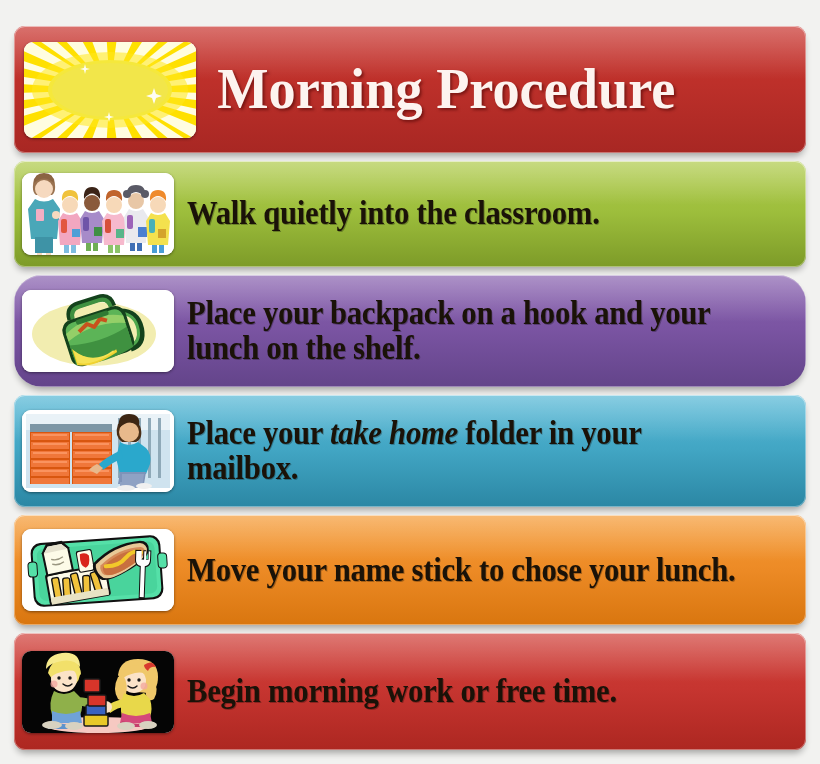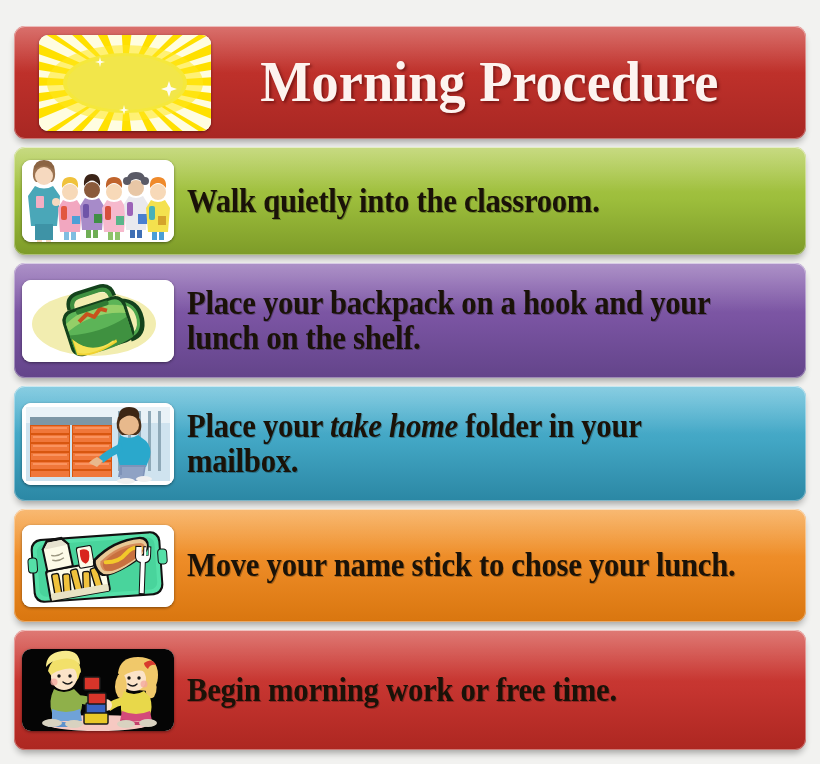--- a/index.html
+++ b/index.html
@@ -36,21 +36,21 @@
     border-radius:11px 11px 0 0;
   }
   .bar::before{  
     content:"";
     position:absolute;inset:0;
     border-radius:11px;
     border:1px solid rgba(255,255,255,.38);
     pointer-events:none;
   }
 
-  .title-bar{ height:113px; padding-left:25px;gap:28px; }
+  .title-bar{ height:127px; padding-left:10px; }
   .step-bar { }
 
   
   .thumb{
     position:relative;
     flex:0 0 auto;
     background:#ffffff;
     border-radius:9px;
     overflow:hidden;
     box-shadow:0 1px 3px rgba(0,0,0,.45);
@@ -206,21 +206,21 @@
             <rect x="-6" y="46" width="5" height="8" fill="#4a9ed6"></rect>
             <rect x="1" y="46" width="5" height="8" fill="#4a9ed6"></rect>
             <rect x="0" y="30" width="8" height="9" fill="#d4a32c"></rect>
           </g>
         </svg>
       </div>
     </div>
     <div class="bar-text step-text">Walk quietly into the classroom.</div>
   </div>
 
-  <div class="bar step-bar" style="flex:1.07;background:linear-gradient(to bottom,#8a63b0 0%,#7a54a2 48%,#63448a 100%);">
+  <div class="bar step-bar" style="flex:1.07;background:linear-gradient(to bottom,#8a63b0 0%,#7a54a2 48%,#63448a 100%);border-radius:28px;">
     <div class="thumb thumb-sm">
       <div class="art">
         <svg viewBox="0 0 152 82" width="152" height="82" preserveAspectRatio="none">
           <rect width="152" height="82" fill="#ffffff"></rect>
           <ellipse cx="72" cy="44" rx="62" ry="32" fill="#f2edb0"></ellipse>
           <g transform="rotate(-18 76 42)">
             <path d="M54,22 q0,-12 12,-12 l20,0 q12,0 12,12" fill="none" stroke="#14421c" stroke-width="7"></path>
             <path d="M56,22 q0,-10 10,-10 l20,0 q10,0 10,10" fill="none" stroke="#3f9140" stroke-width="4"></path>
             <path d="M98,28 q22,4 20,24 q-2,16 -16,16" fill="none" stroke="#14421c" stroke-width="6"></path>
             <path d="M99,30 q18,4 16,22 q-2,13 -13,13" fill="none" stroke="#50a84e" stroke-width="3"></path>

